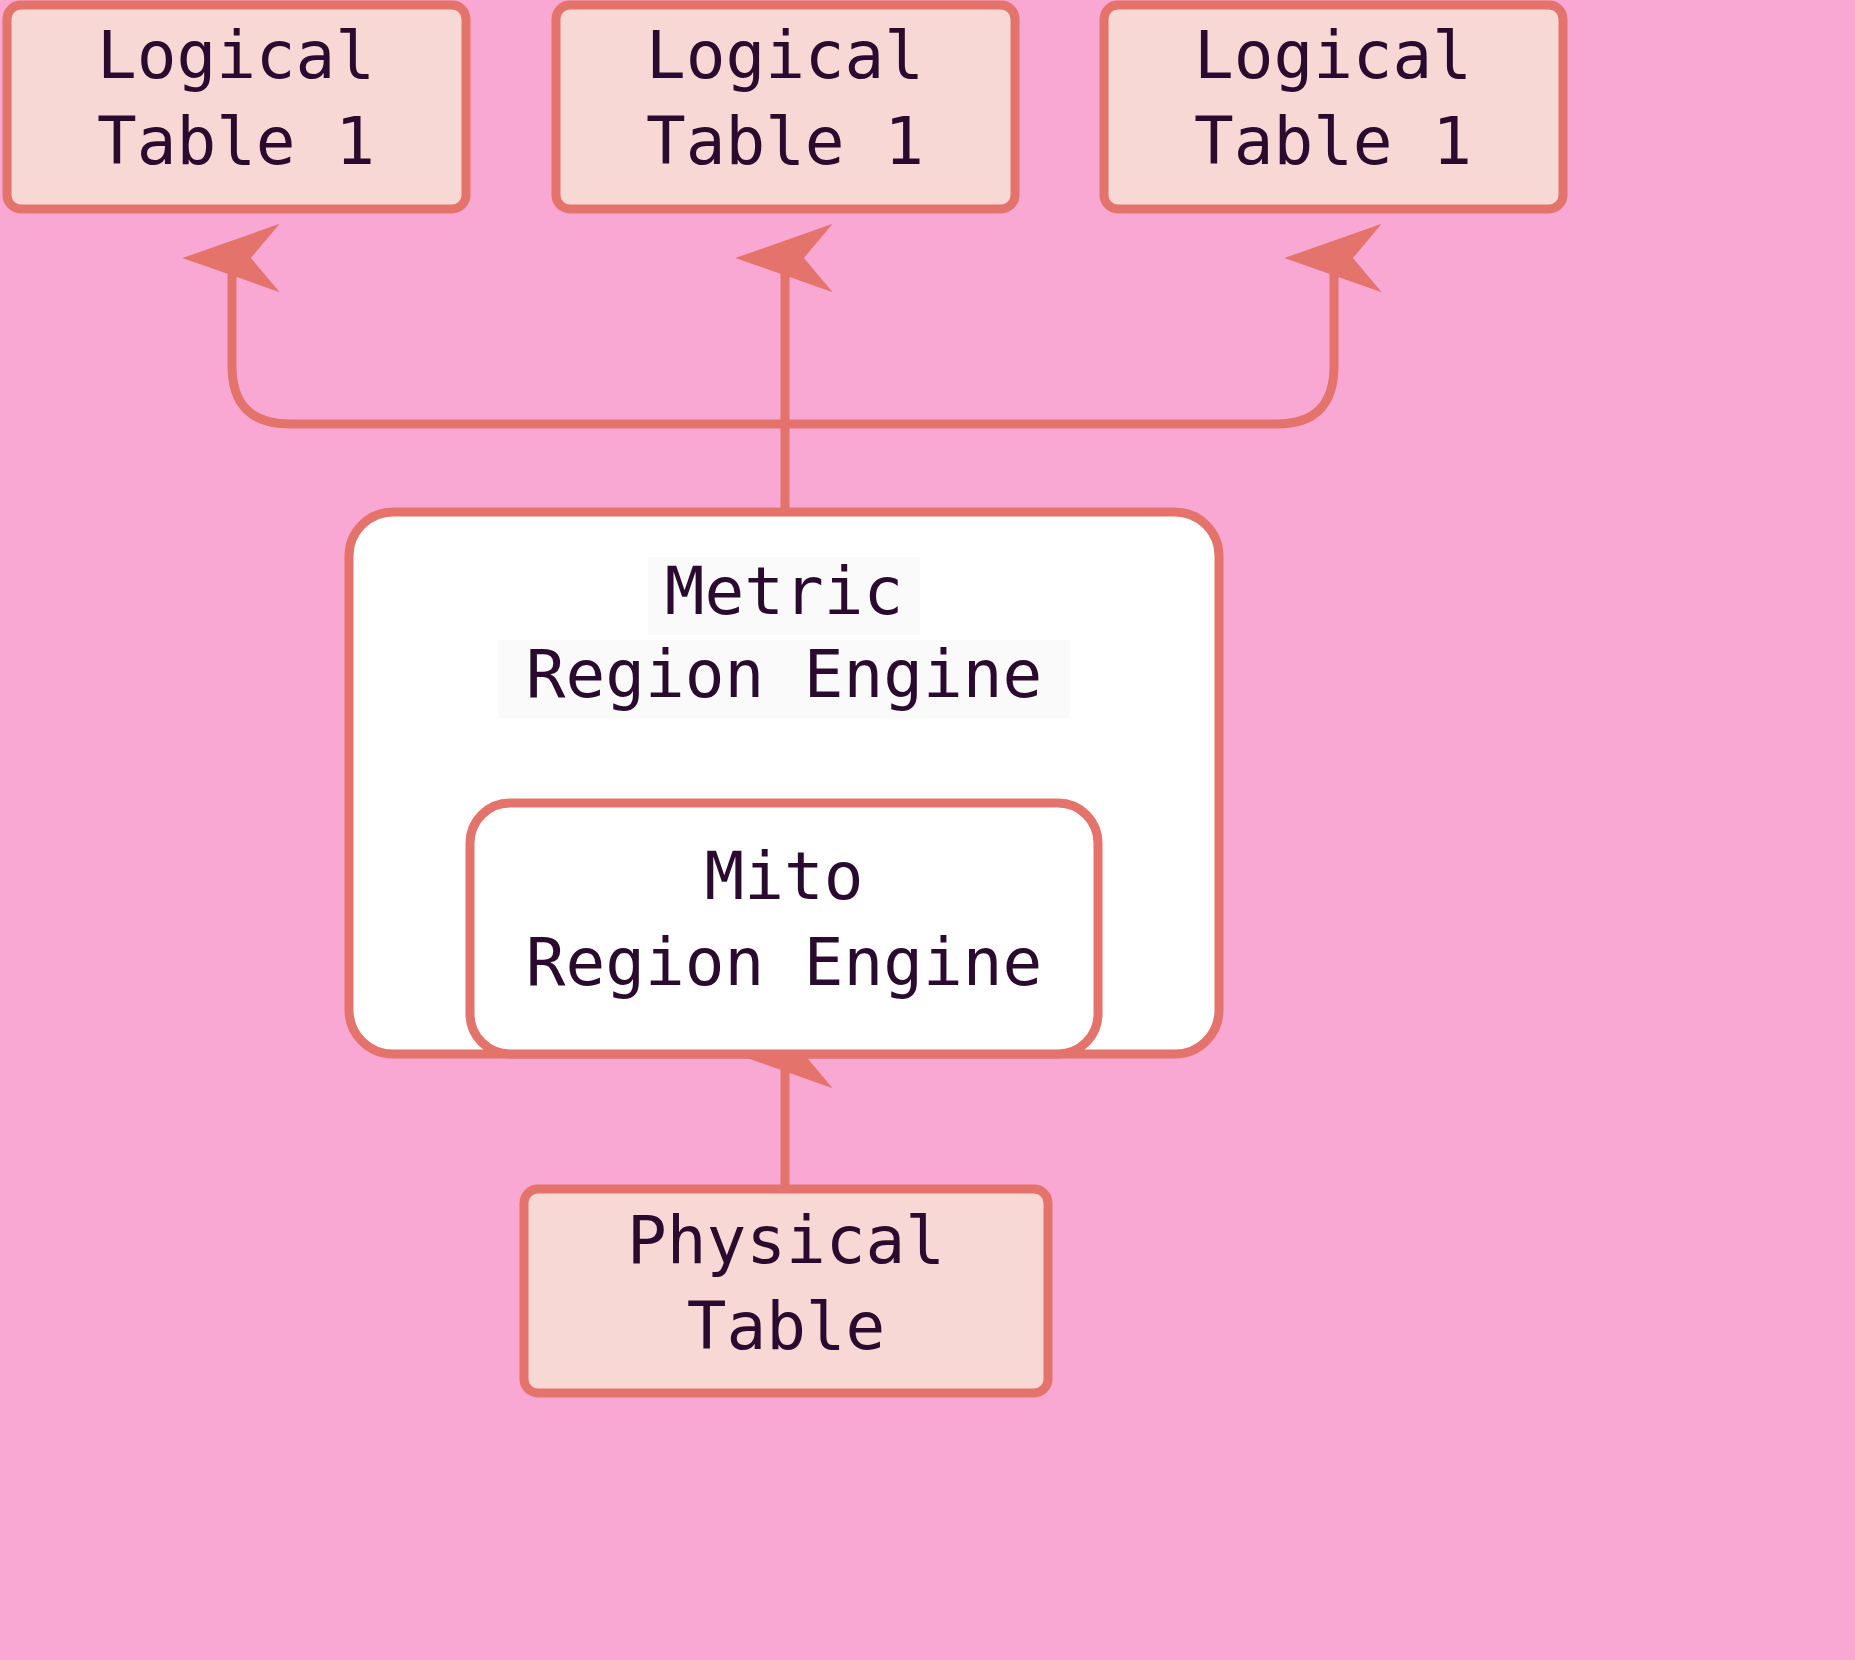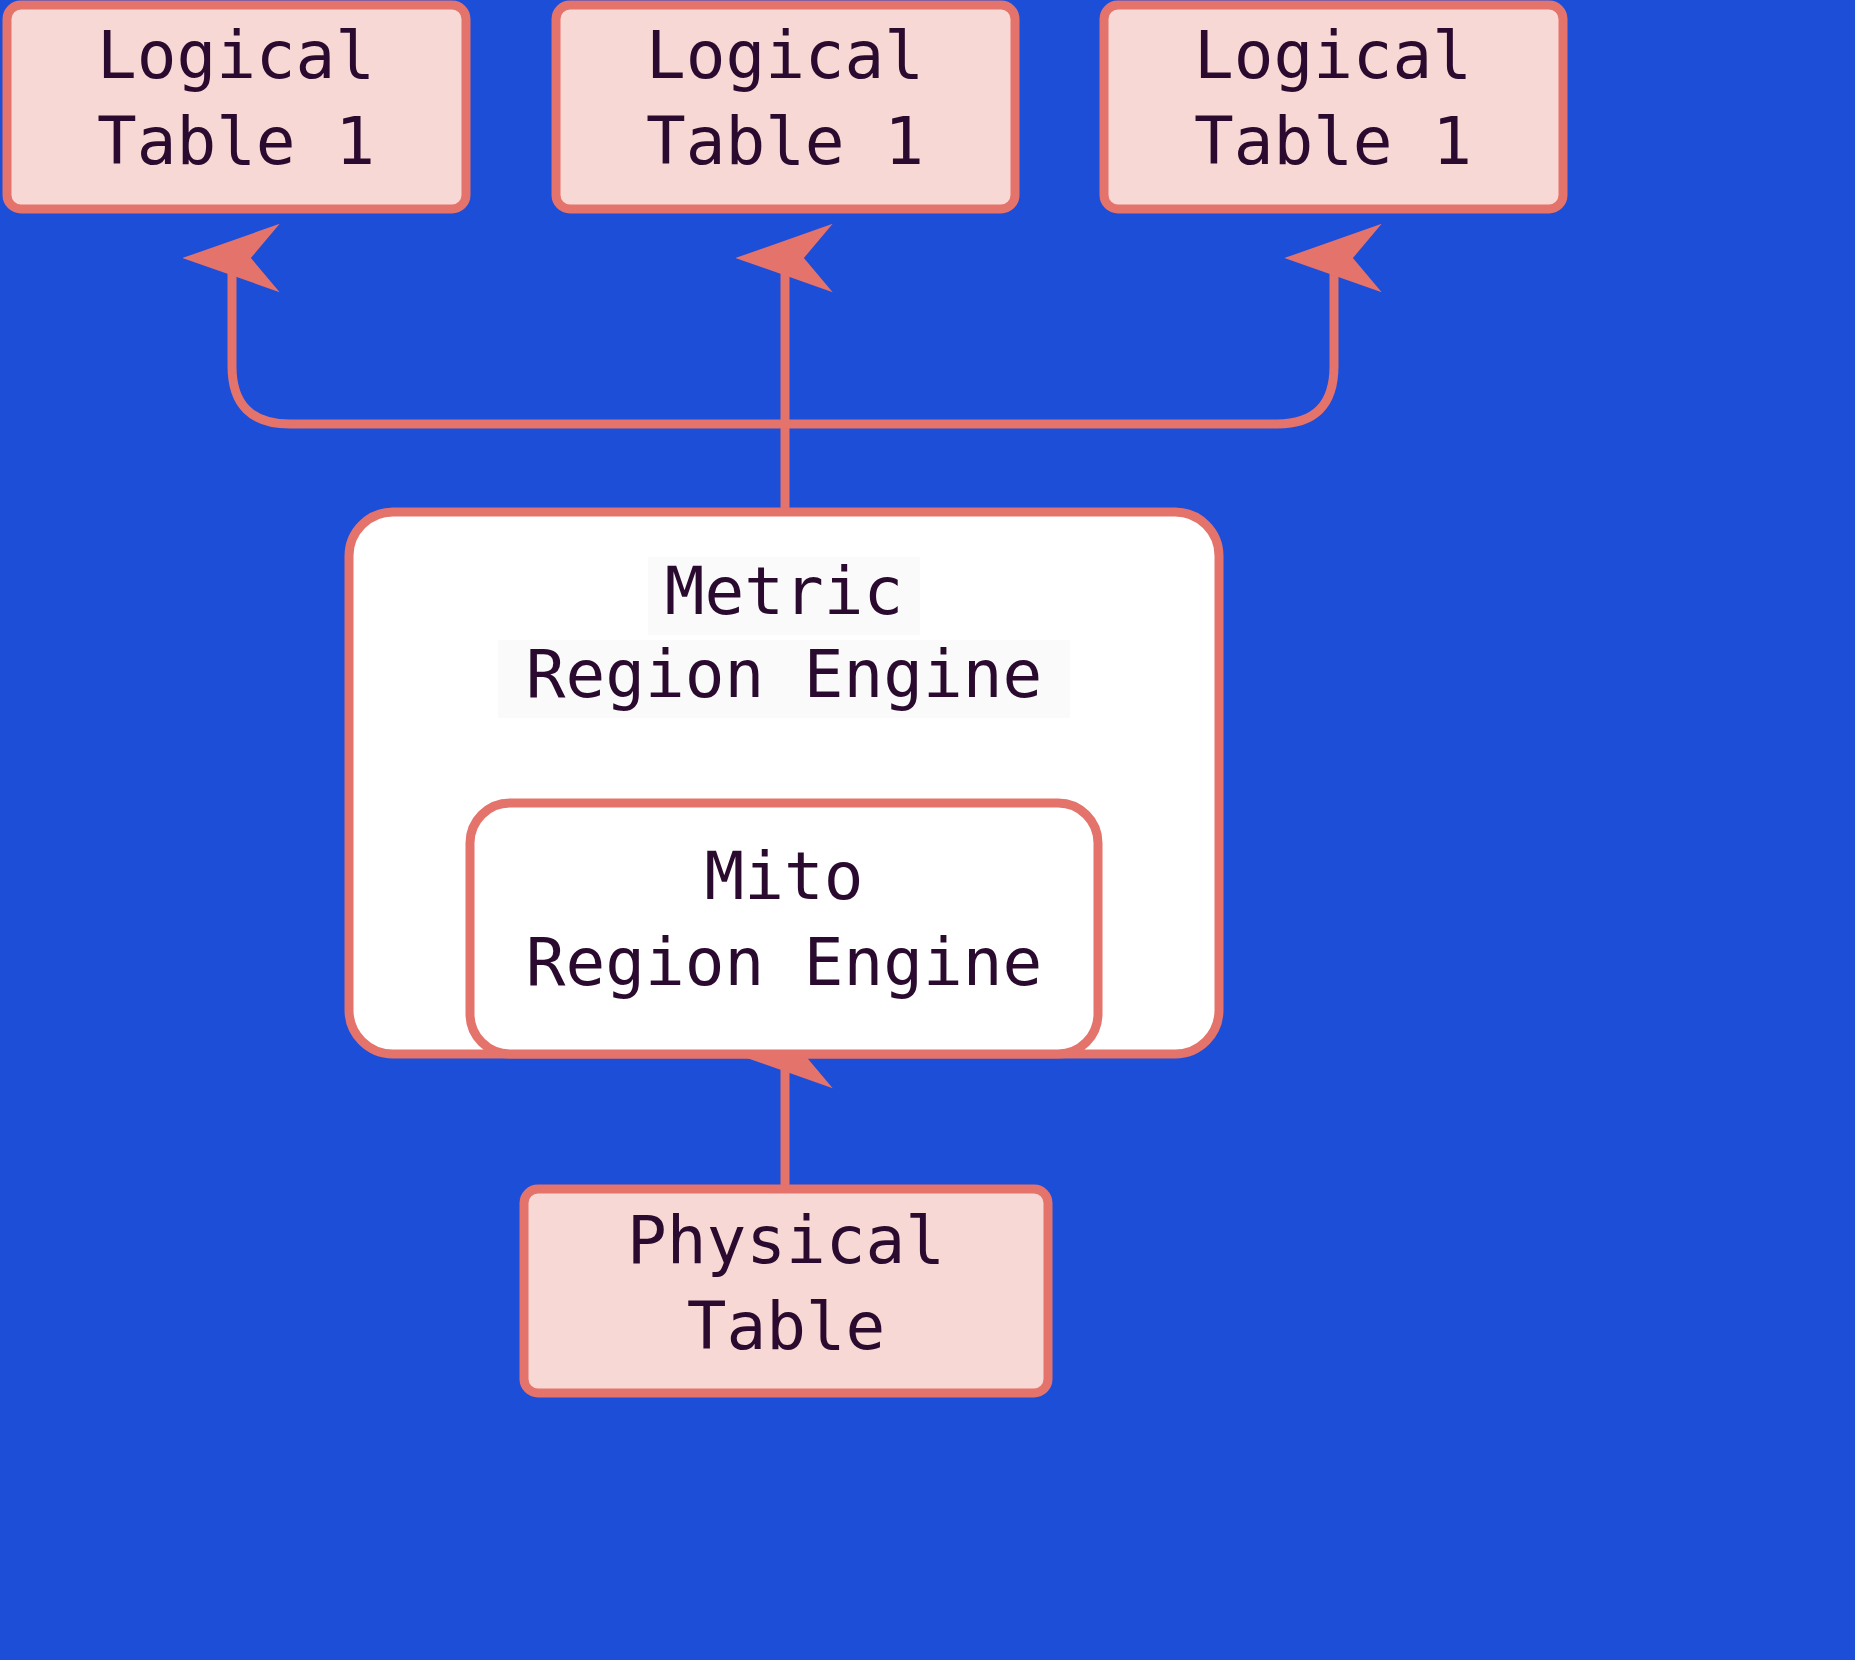--- a/index.html
+++ b/index.html
@@ -10,21 +10,21 @@
   body {
     width: 1855px;
     height: 1660px;
     font-family: "DejaVu Sans Mono", "Liberation Mono", monospace;
     overflow: hidden;
   }
   #diagram-root {
     position: relative;
     width: 1855px;
     height: 1660px;
-    background: #1d4ed8;
+    background: #f9a8d4;
   }
   svg#diagram-svg {
     position: absolute;
     top: 0;
     left: 0;
     width: 1855px;
     height: 1660px;
     display: block;
   }
   .node-label {

